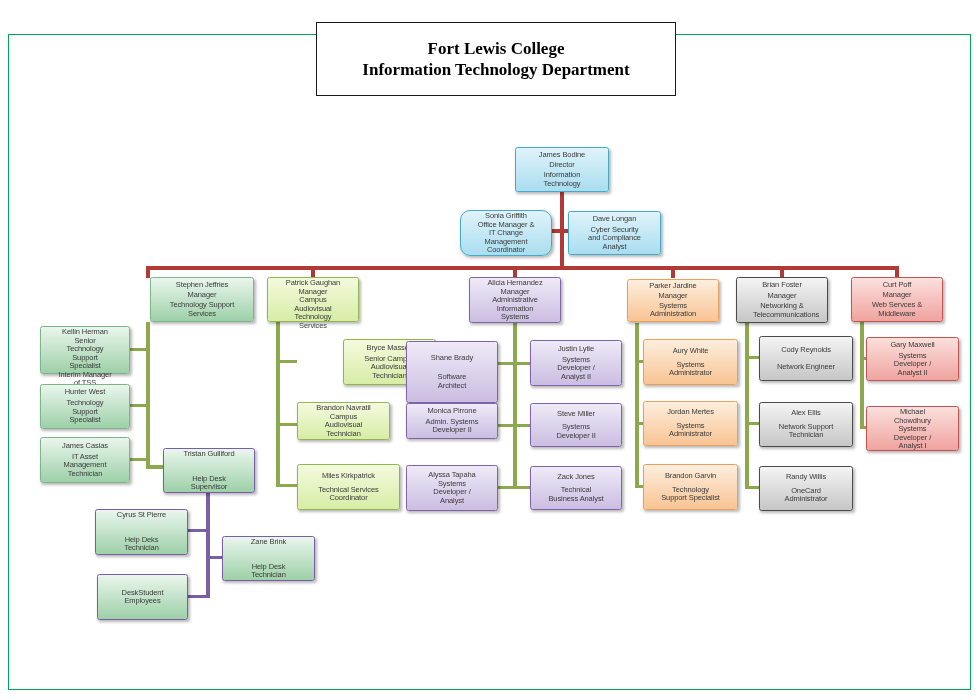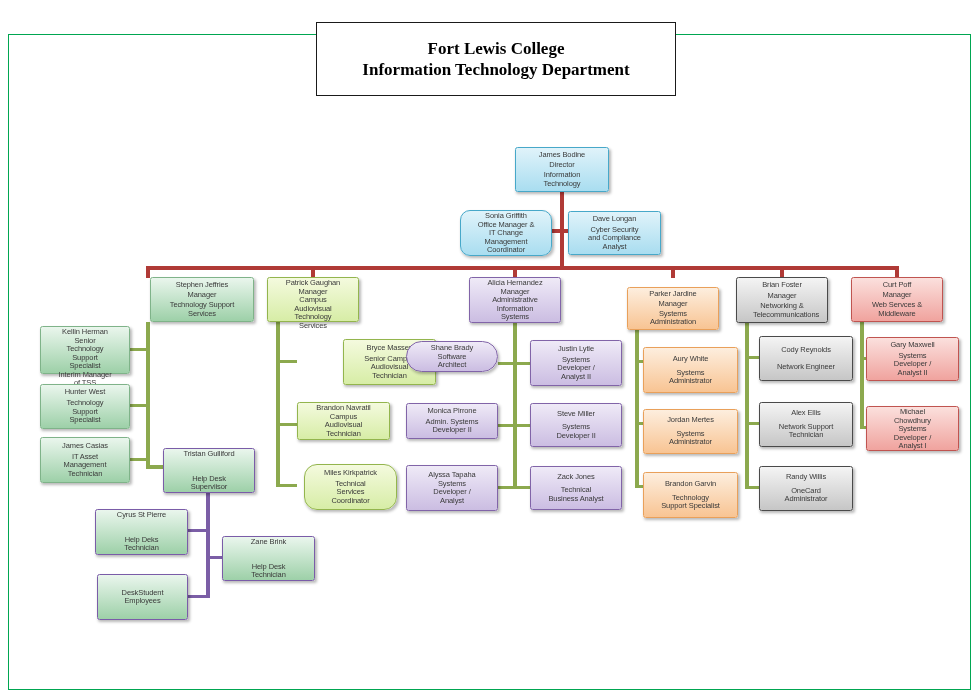--- a/index.html
+++ b/index.html
@@ -18,21 +18,21 @@
   .node{position:absolute;z-index:2;box-sizing:border-box;border-radius:2.5px;
         display:flex;flex-direction:column;justify-content:space-evenly;
         text-align:center;color:#3a3a3a;font-size:7.5px;line-height:8.5px;
         letter-spacing:-0.1px;padding:1px 16px;
         box-shadow:1.5px 2px 3px rgba(0,0,0,0.28);}
   .node p{margin:0;}
   .s-blue {background:linear-gradient(#e0f3fa,#a9ddf0);border:1px solid #47a8c9;}
   .s-green{background:linear-gradient(#eaf6ed,#9dd0a8);border:1px solid #7fb389;}
   .s-lime {background:linear-gradient(#f4fade,#d7eda6);border:1px solid #93b54d;}
   .s-purple{background:linear-gradient(#efeaf7,#cbbde2);border:1px solid #8164a8;}
-  .s-orange{background:linear-gradient(#fdeede,#f8c493);border:1px solid #e9a05a;margin-top:8px;}
+  .s-orange{background:linear-gradient(#fdeede,#f8c493);border:1px solid #e9a05a;}
   .s-gray {background:linear-gradient(#f4f4f4,#c6c6c6);border:1.5px solid #4a4a4a;}
   .s-pink {background:linear-gradient(#fbe0dd,#f0a39e);border:1px solid #c05450;}
   .s-helpdesk{background:linear-gradient(#eaf6ed,#9dd0a8);border:1.5px solid #7a5ca8;gap:16px;}
 </style>
 </head>
 <body>
 
 <div id="stage">
   <div id="page-border"></div>
 
@@ -153,25 +153,25 @@
         <p>DeskStudent Employees</p>
       </div>
       <div class="node s-lime" style="left: 297px; top: 339px; width: 93px; height: 46px; margin-left: 46px;">
         <p>Bryce Massey</p>
         <p>Senior Campus Audiovisual Technician</p>
       </div>
       <div class="node s-lime" style="left: 297px; top: 402px; width: 93px; height: 38px;">
         <p>Brandon Navratil</p>
         <p>Campus Audiovisual Technician</p>
       </div>
-      <div class="node s-lime" style="left: 304px; top: 464px; width: 93px; height: 46px; border-radius: 13px;">
+      <div class="node s-lime" style="left: 297px; top: 464px; width: 103px; height: 46px;">
         <p>Miles Kirkpatrick</p>
         <p>Technical Services Coordinator</p>
       </div>
-      <div class="node s-purple" style="left: 406px; top: 341px; width: 92px; height: 31px; border-radius: 22px;">
+      <div class="node s-purple" style="left: 406px; top: 341px; width: 92px; height: 62px;">
         <p>Shane Brady</p>
         <p>Software Architect</p>
       </div>
       <div class="node s-purple" style="left: 406px; top: 403px; width: 92px; height: 36px;">
         <p>Monica Pirrone</p>
         <p>Admin. Systems Developer II</p>
       </div>
       <div class="node s-purple" style="left: 406px; top: 465px; width: 92px; height: 46px; justify-content: center;">
         <p>Alyssa Tapaha</p>
         <p>Systems Developer / Analyst</p>

